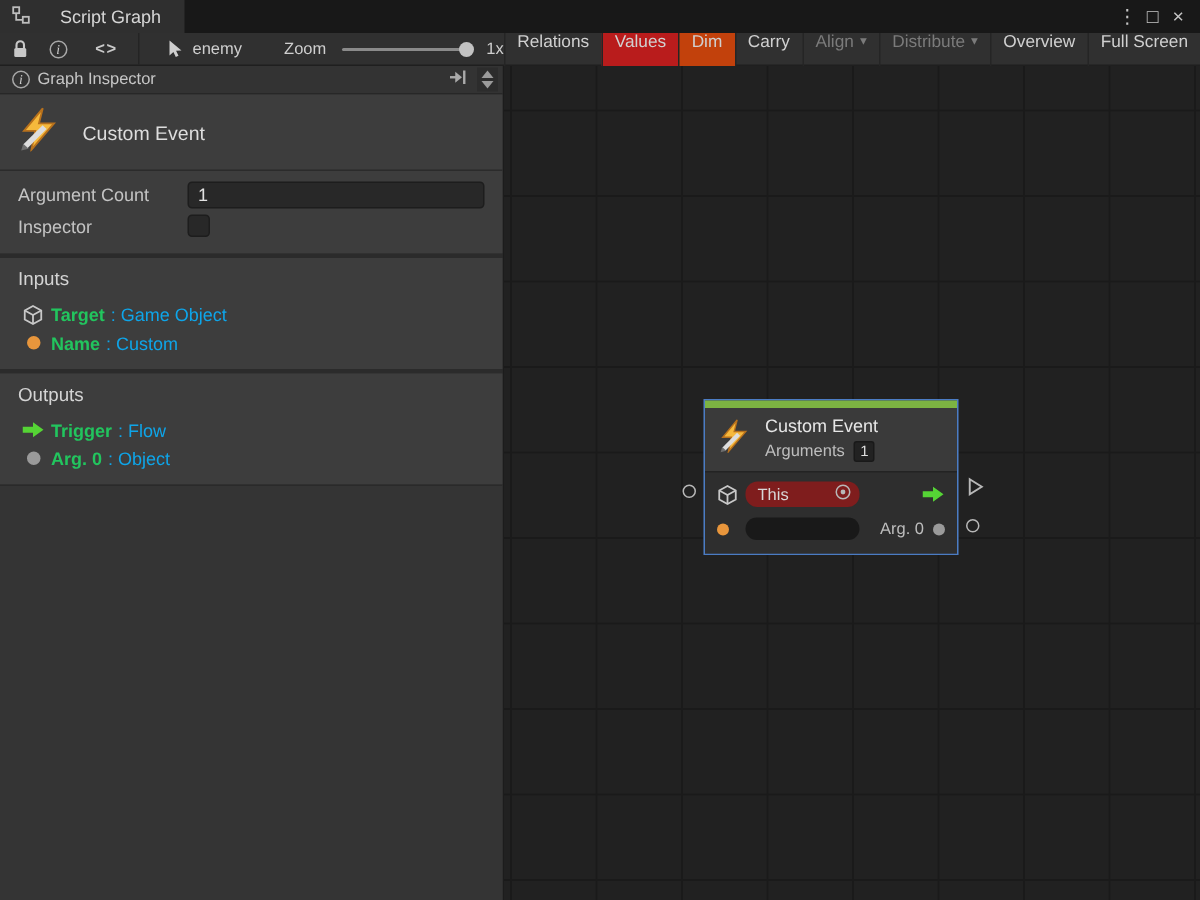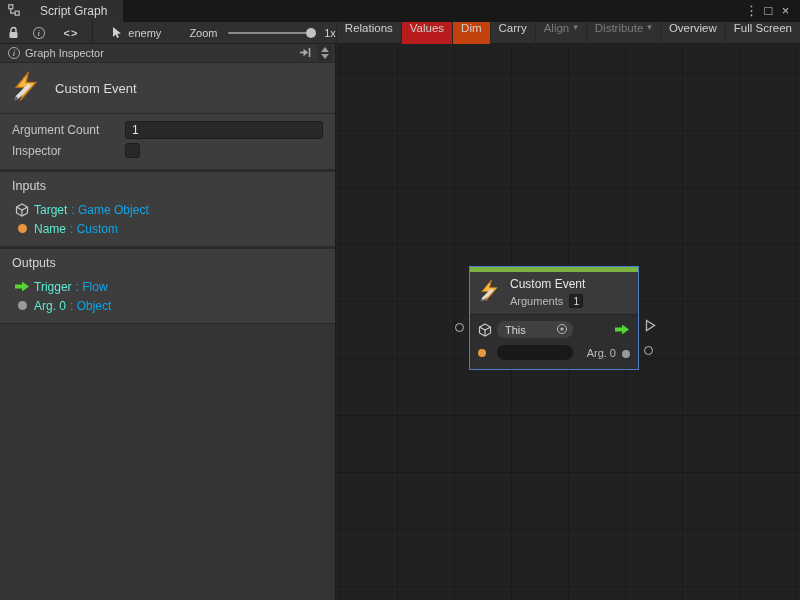--- a/index.html
+++ b/index.html
@@ -45,42 +45,42 @@
   .field-label{flex:0 0 113px;font-size:12px;color:#c4c4c4}
   .field-input{flex:1;height:18px;background:#282828;border:1px solid #1d1d1d;border-radius:3px;color:#e2e2e2;font-size:12px;padding:0 6px;font-family:"Liberation Sans",sans-serif;outline:none}
   .checkbox{width:15px;height:15px;background:#282828;border:1px solid #1d1d1d;border-radius:3px}
 
   .sep{height:3px;background:#2b2b2b;flex:0 0 auto}
 
   .insp-section{background:#3d3d3d;padding:5px 10px 8px;flex:0 0 auto}
   .section-title{font-size:12.5px;color:#d4d4d4;margin:2px 0 7px 2px}
   .port-row{display:flex;align-items:center;height:19px}
   .port-icon{width:24px;display:flex;align-items:center;justify-content:center}
-  .port-name{font-size:12px;font-weight:normal;color:#5eead4;margin-right:4px}
+  .port-name{font-size:12px;font-weight:bold;color:#22c55e;margin-right:4px}
   .port-type{font-size:12px;color:#0ea5e9}
   .dot{border-radius:50%;display:inline-block}
   .dot.orange{width:9px;height:9px;background:#E8963C}
   .dot.gray{width:9px;height:9px;background:#9A9A9A}
   .insp-rest{flex:1;background:#343434;border-top:1px solid #2a2a2a}
 
   
   .graph{position:absolute;left:336px;top:44px;width:464px;height:556px;background-color:#212121;
     background-image:linear-gradient(to right,#1a1a1a 1px,transparent 1px),linear-gradient(to bottom,#1a1a1a 1px,transparent 1px);
     background-size:57px 57px;background-position:4px 29px}
 
   .node{position:absolute;left:133px;top:222px;width:170px;background:#2e2e2e;border:1px solid #4B7CC4}
   .node-accent{height:5px;background:#7CB342}
   .node-header{background:#3a3a3a;padding:5px 8px 6px;display:flex;gap:9px;align-items:center}
   .node-title{font-size:12px;color:#e6e6e6;margin-bottom:3px}
   .node-sub{display:flex;align-items:center;gap:6px;font-size:11px;color:#bdbdbd}
   .badge{min-width:14px;height:14px;background:#222;border:1px solid #191919;border-radius:2px;color:#ddd;font-size:10px;display:flex;align-items:center;justify-content:center;padding:0 2px}
   .node-body{background:#2e2e2e;border-top:1px solid #232323;padding:3px 0 5px}
   .node-row{display:flex;align-items:center;height:23px;padding:0 8px}
   .icon-col{width:19px;display:flex;align-items:center}
-  .dropdown{width:76px;height:17px;background:#404040;border-radius:8px;display:flex;align-items:center;padding:0 5px 0 8px;gap:4px}
+  .dropdown{width:76px;height:17px;background:#7f1d1d;border-radius:8px;display:flex;align-items:center;padding:0 5px 0 8px;gap:4px}
   .dropdown .dd-label{flex:1;font-size:11px;color:#d8d8d8}
   .textfield{width:76px;height:15px;background:#191919;border-radius:8px;border:none;outline:none;color:#d8d8d8;font-size:11px;padding:0 6px;font-family:"Liberation Sans",sans-serif}
   .arg-label{margin-left:auto;font-size:11px;color:#bdbdbd;margin-right:6px}
   .row-right{margin-left:auto;display:flex;align-items:center}
   .oport{position:absolute}
   .oc{width:9px;height:9px;border:1px solid #B8B8B8;border-radius:50%;background:transparent}
 </style>
 </head>
 <body>
 

